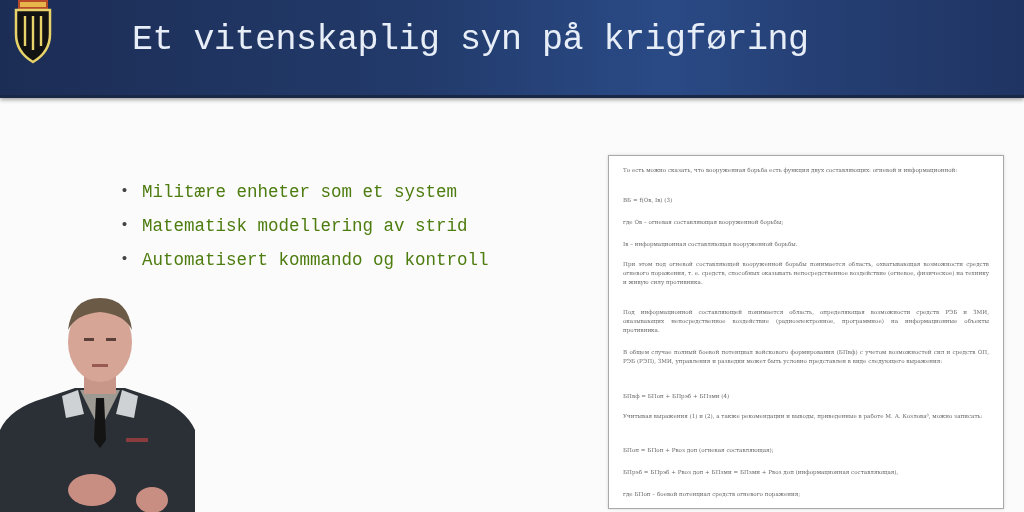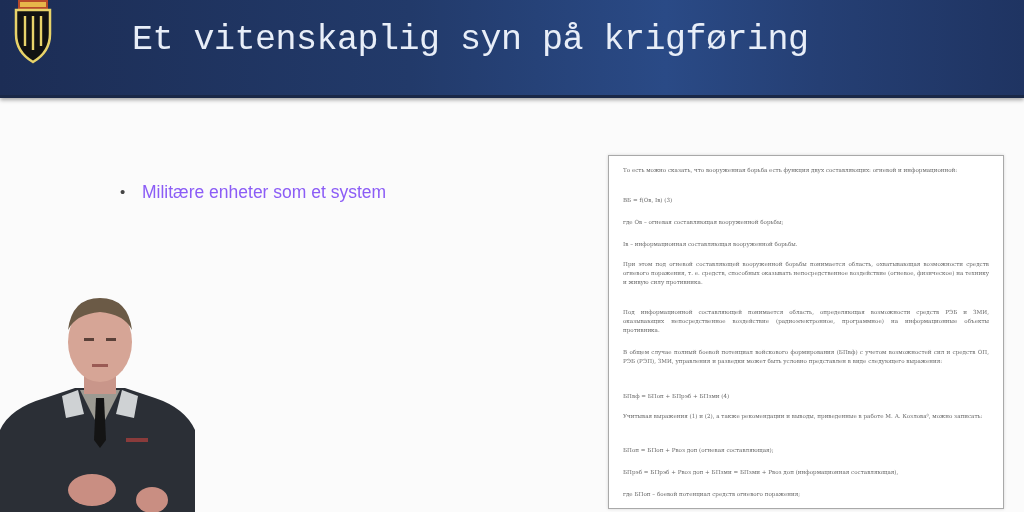--- a/index.html
+++ b/index.html
@@ -21,21 +21,21 @@
   .title {
     position: absolute; left: 124px; top: 20px;
     font-family: Liberation Mono, monospace;
     font-size: 35px; color: #e8eef8; letter-spacing: -0.5px; white-space: nowrap; margin-left: 8px;
   }
   .bullets {
     position: absolute; left: 120px; top: 178px; margin: 0; padding: 0; list-style: none;
   }
   .bullets li {
     position: relative; padding-left: 22px; height: 34px; line-height: 28px;
-    font-family: Liberation Sans, sans-serif; font-size: 17.5px; color: #8b5cf6; white-space: nowrap;
+    font-family: Liberation Mono, monospace; font-size: 17.5px; color: #4d7c0f; white-space: nowrap;
   }
   .bullets li::before {
     content: "\2022"; position: absolute; left: 0; top: 0; font-size: 15px; color: #444;
   }
   .doc {
     position: absolute; left: 608px; top: 155px; width: 394px; height: 352px;
     background: #fff; border: 1px solid #a9a9a9; box-shadow: 0 0 3px rgba(0,0,0,0.15);
   }
   .doc p {
     margin: 0; position: absolute; left: 14px; right: 14px;
@@ -56,20 +56,22 @@
       <line x1="15" y1="16" x2="15" y2="46"></line>
       <line x1="23" y1="16" x2="23" y2="50"></line>
       <line x1="31" y1="16" x2="31" y2="46"></line>
     </g>
   </svg>
   <div class="title">Et vitenskaplig syn på krigføring</div>
 </div>
 
 <ul class="bullets">
   <li>Militære enheter som et system</li>
+  <li>Matematisk modellering av strid</li>
+  <li>Automatisert kommando og kontroll</li>
 </ul>
 
 <div class="doc">
   <p style="top:10px">То есть можно сказать, что вооруженная борьба есть функция двух составляющих: огневой и информационной:</p>
   <p style="top:40px">ВБ = f(Oв, Iв) (3)</p>
   <p style="top:62px">где Oв – огневая составляющая вооруженной борьбы;</p>
   <p style="top:84px">Iв – информационная составляющая вооруженной борьбы.</p>
   <p style="top:104px">При этом под огневой составляющей вооруженной борьбы понимается область, охватывающая возможности средств огневого поражения, т. е. средств, способных оказывать непосредственное воздействие (огневое, физическое) на технику и живую силу противника.</p>
   <p style="top:152px">Под информационной составляющей понимается область, определяющая возможности средств РЭБ и ЗМИ, оказывающих непосредственное воздействие (радиоэлектронное, программное) на информационные объекты противника.</p>
   <p style="top:192px">В общем случае полный боевой потенциал войскового формирования (БПвф) с учетом возможностей сил и средств ОП, РЭБ (РЭП), ЗМИ, управления и разведки может быть условно представлен в виде следующего выражения:</p>

